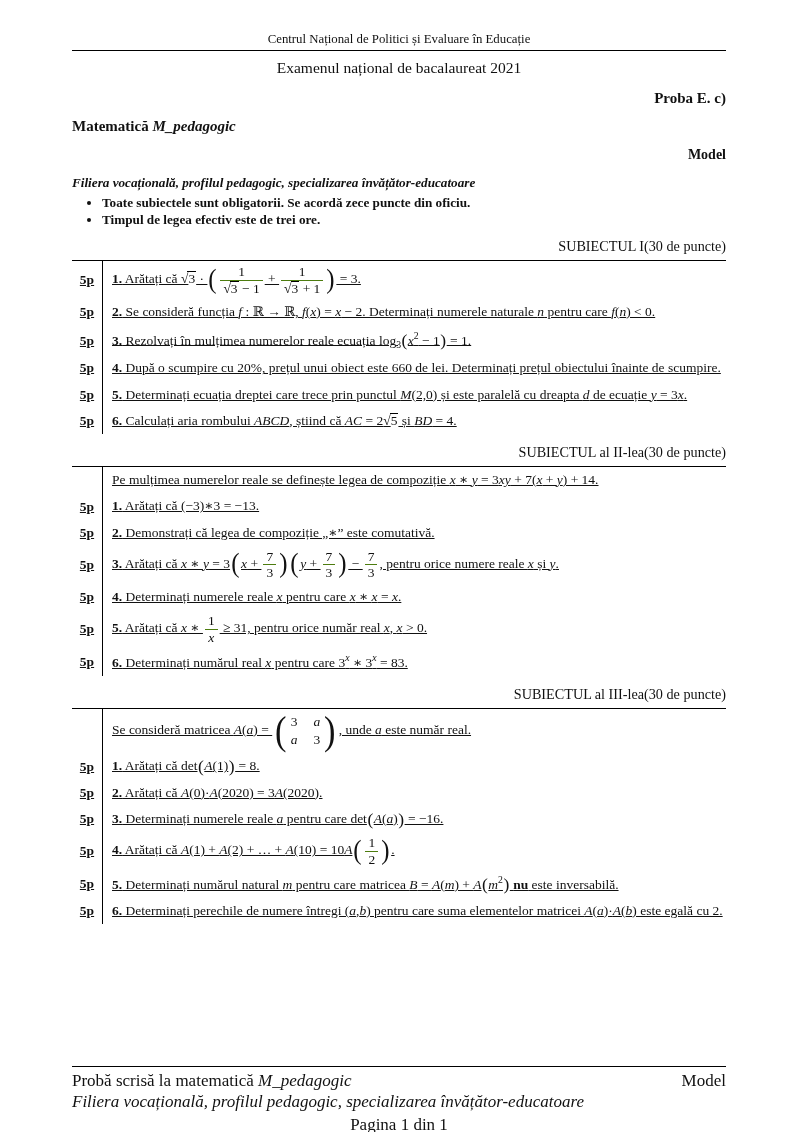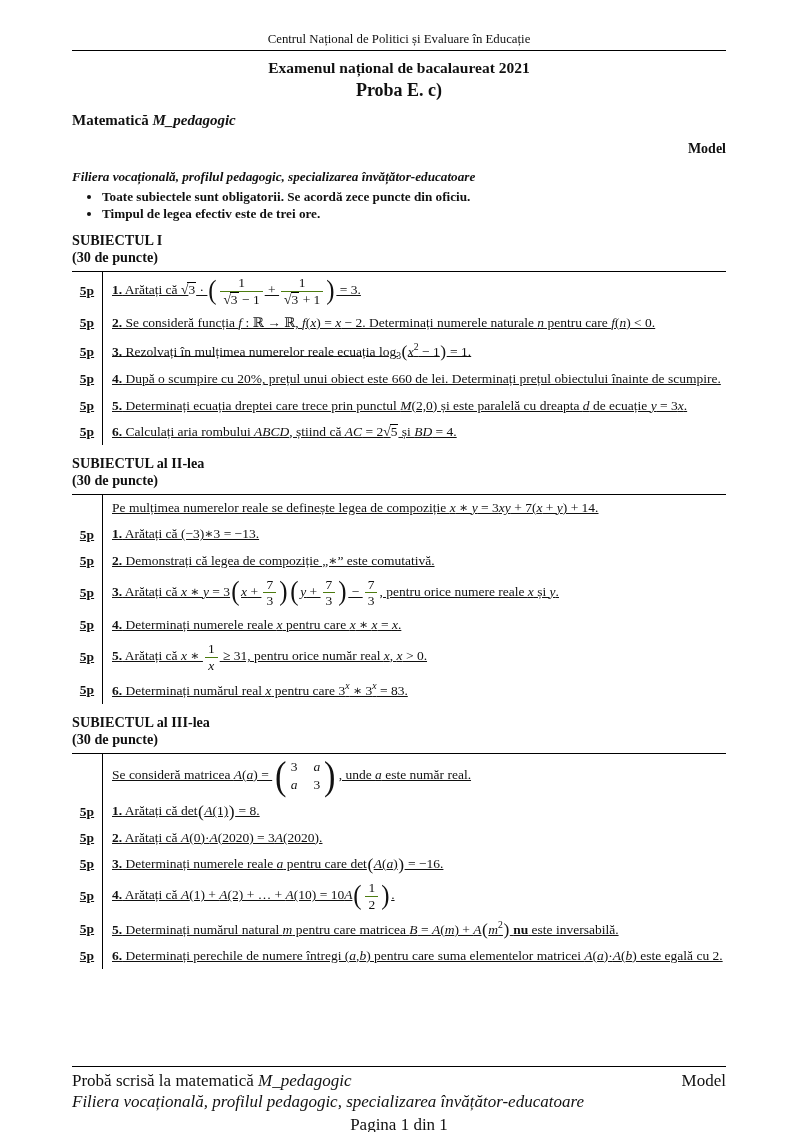--- a/index.html
+++ b/index.html
@@ -8,31 +8,31 @@
     width: 800px; height: 1132px;
     background: #ffffff; color: #111;
     font-family: "Liberation Serif", "DejaVu Serif", serif;
     font-size: 13.5px;
   }
   .page { position: relative; width: 800px; height: 1132px; padding: 32px 74px 0 72px; overflow: hidden; }
 
   
   .org { text-align: center; font-size: 12.8px; line-height: 1.2; }
   .header-rule { border-bottom: 1.6px solid #000; margin-top: 3px; }
-  .exam-title { text-align: center; font-weight: bold; font-size: 15.5px; margin-top: 8px; }
-  .proba { text-align: center; font-weight: bold; font-size: 18px; margin-top: 3px; }
+  .exam-title { text-align: center; font-weight: normal; font-size: 15.5px; margin-top: 8px; }
+  .proba { text-align: right; font-weight: bold; font-size: 15px; margin-top: 13px; }
   .subject { text-align: left; font-weight: bold; font-size: 15px; margin-top: 11px; }
   .subject i, .f1 i { font-style: italic; }
   .model-top { text-align: right; font-weight: bold; font-size: 14px; margin-top: 12px; }
   .filiera { font-weight: bold; font-style: italic; font-size: 13.2px; margin-top: 12px; }
   ul.instr { margin: 4px 0 0 0; padding-left: 30px; font-weight: bold; font-size: 13.2px; }
   ul.instr li { margin: 1px 0; }
 
   
-  .sec-head { display: flex; justify-content: flex-end; font-weight: bold; font-size: 14.2px; margin-top: 10px; margin-bottom: 5px; flex-direction: column; }
+  .sec-head { display: flex; justify-content: flex-end; font-weight: normal; font-size: 14.2px; margin-top: 10px; margin-bottom: 5px; }
   .sec-table { border-top: 1.9px solid #000; }
   .row { display: flex; align-items: stretch; text-decoration: underline; }
   .pts { flex: 0 0 31px; border-right: 1.4px solid #000; font-weight: bold; text-align: center;
          display: flex; flex-direction: column; justify-content: center; font-size: 13.5px; }
   .row.vtop .pts { justify-content: flex-start; padding-top: 5px; }
   .cell { flex: 1; padding: 3px 0 3px 9px; text-align: justify; line-height: 1.5; }
 
   
   .fr { display: inline-block; vertical-align: middle; text-align: center; line-height: 1.15; margin: 0 2px; }
   .fr .nu, .fr .de { display: block; padding: 0 3px; }

